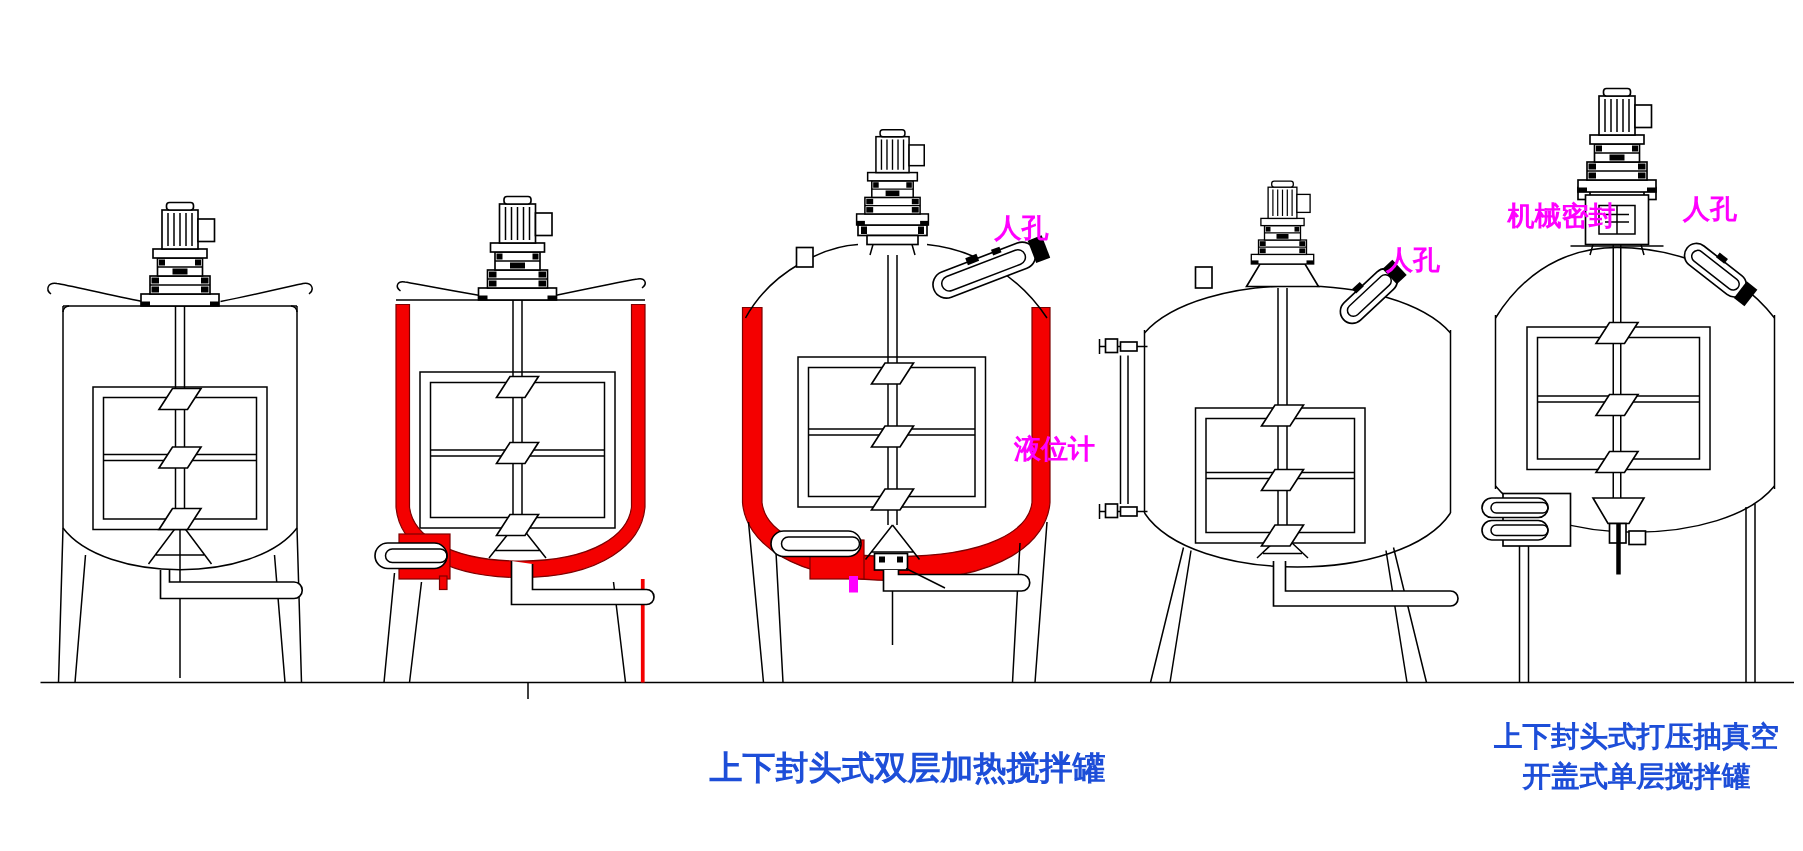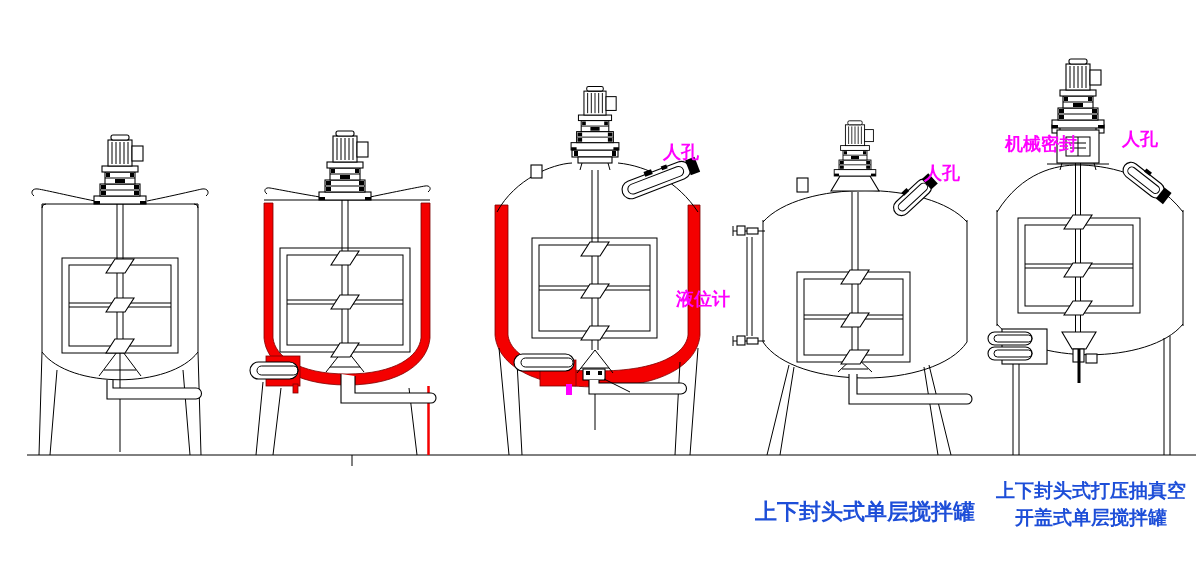--- a/index.html
+++ b/index.html
@@ -216,21 +216,21 @@
     <rect class="wh" x="1052" y="125" width="8" height="8"></rect>
     <rect class="wh" x="1096" y="125" width="8" height="8"></rect>
     <rect class="wh" x="1057" y="130" width="42" height="33"></rect>
     <rect class="ln" x="1066" y="137" width="24" height="19"></rect>
     <path class="ln" d="M1070,143 L1086,143 M1070,148 L1086,148 M1078,137 L1078,156"></path>
     <path class="ln" d="M1062,163 L1060,170 M1094,163 L1096,170"></path>
     <use href="#motor" transform="translate(1078,128)"></use>
   </g>
 </svg>
 
-  <span class="caption" style="left:755px;top:497px">上下封头式单层搅拌罐</span>
+  <span class="caption" style="left:473px;top:497px">上下封头式双层加热搅拌罐</span>
   <span class="caption cap5" style="left:985px;top:478px">上下封头式打压抽真空</span>
   <span class="caption cap5" style="left:985px;top:505px">开盖式单层搅拌罐</span>
 
   <span class="anno" style="left:663px;top:140px">人孔</span>
   <span class="anno" style="left:676px;top:287px">液位计</span>
   <span class="anno" style="left:924px;top:161px">人孔</span>
   <span class="anno" style="left:1005px;top:132px">机械密封</span>
   <span class="anno" style="left:1122px;top:127px">人孔</span>
 </div>
 

